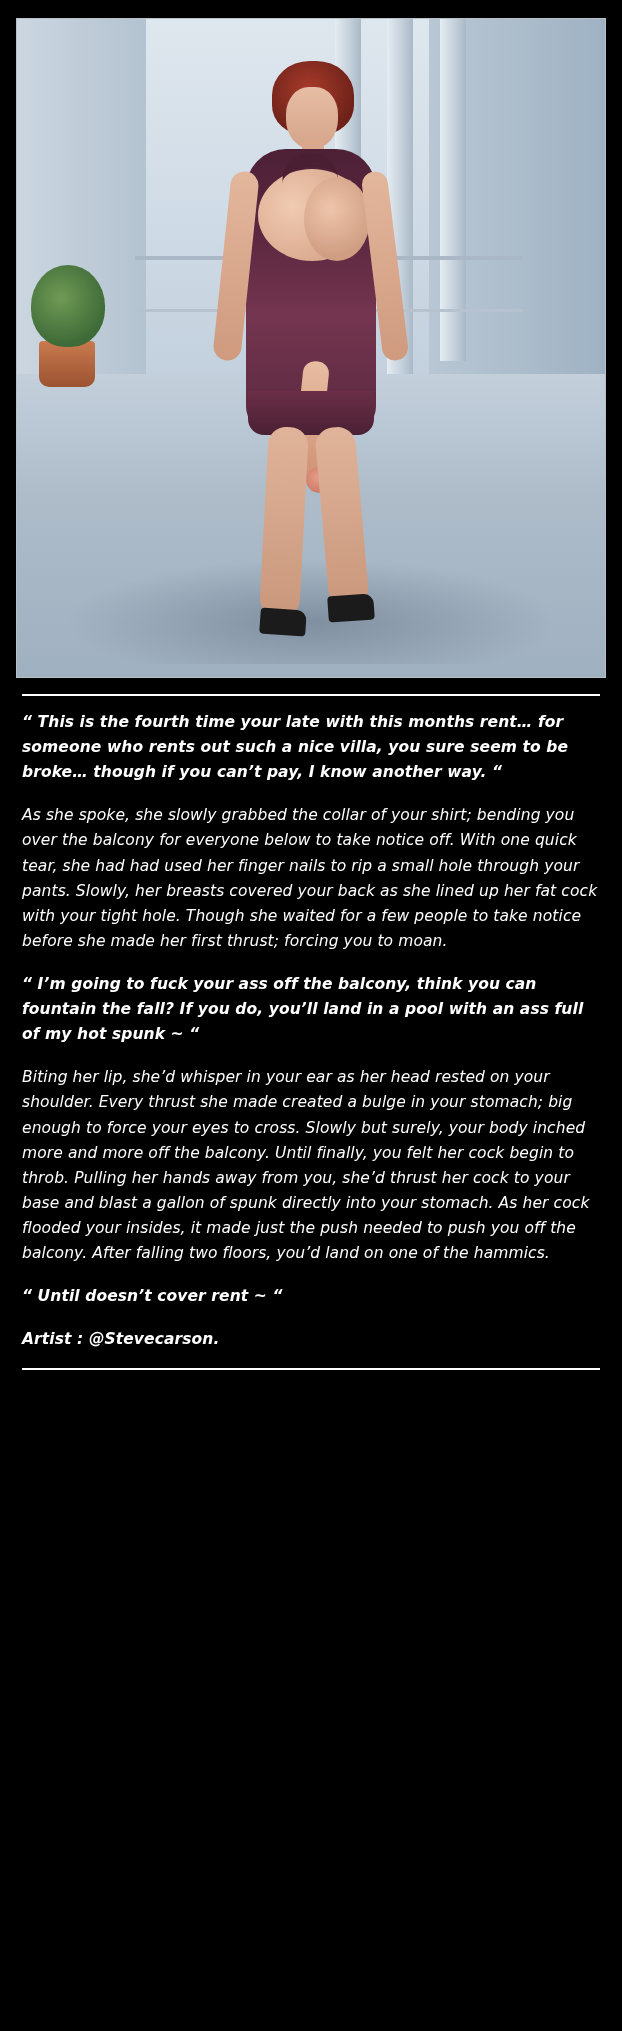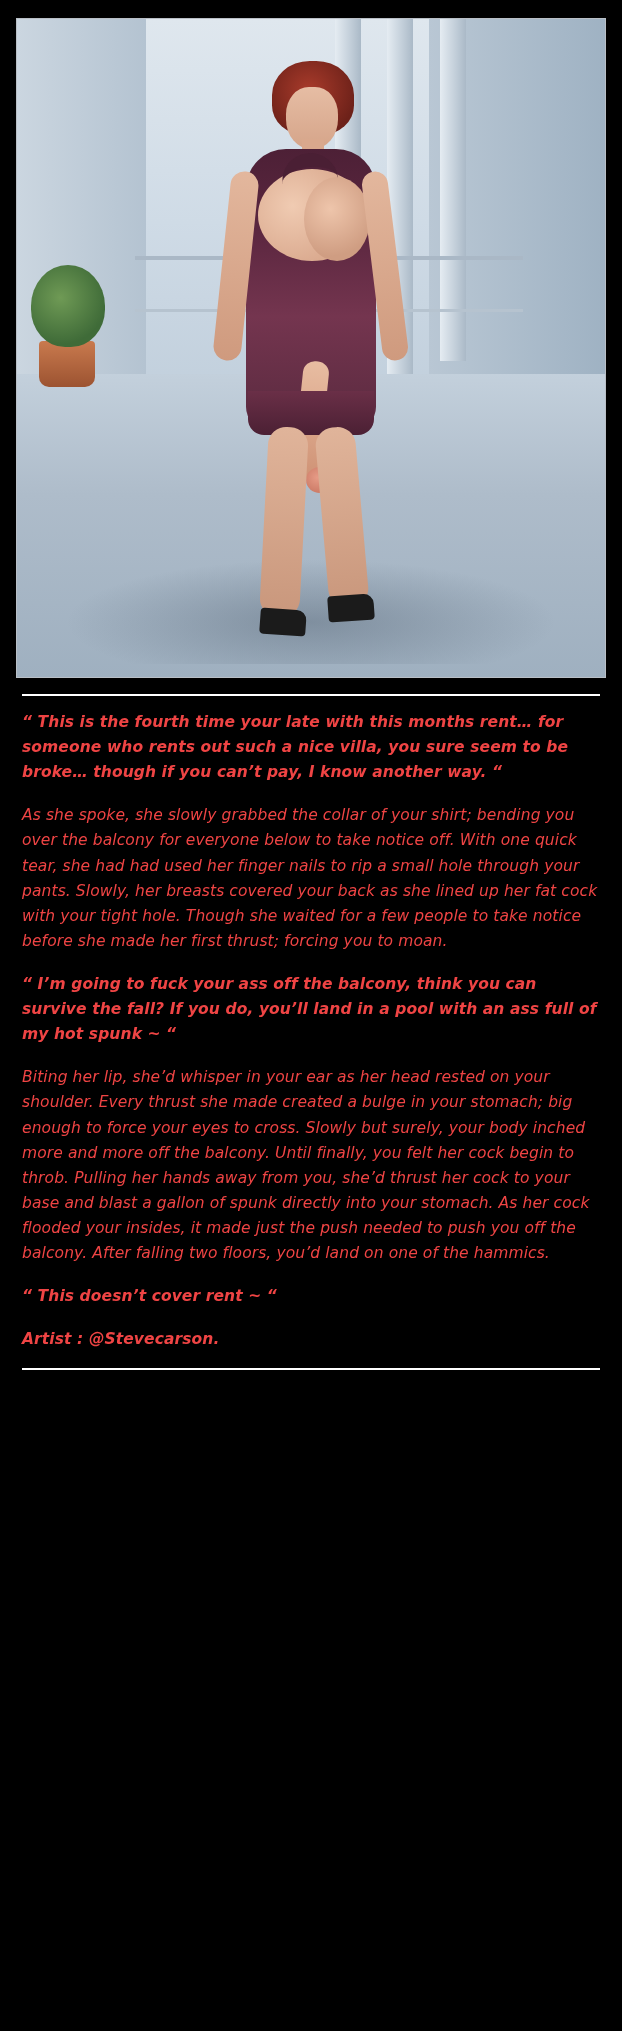--- a/index.html
+++ b/index.html
@@ -170,21 +170,21 @@
     background: #ffffff;
     margin: 16px 6px 14px 6px;
   }
   .divider.bottom { margin: 16px 6px 4px 6px; }
 
   .para {
     font-family: "DejaVu Sans", sans-serif;
     font-size: 15.5px;
     line-height: 1.62;
     letter-spacing: .1px;
-    color: #ef4444;
+    color: #ffffff;
     margin: 0 6px 18px 6px;
     font-style: italic;
   }
   .para.dialog { font-weight: bold; }
   .para.artist { font-weight: bold; margin-bottom: 10px; }
 </style>
 </head>
 <body>
 
 <div class="page">
@@ -220,20 +220,20 @@
       <div class="leg-r"></div>
       <div class="shoe-l"></div>
       <div class="shoe-r"></div>
     </div>
   </div>
 
   <div class="divider"></div>
 
   <p class="para dialog">“ This is the fourth time your late with this months rent… for someone who rents out such a nice villa, you sure seem to be broke… though if you can’t pay, I know another way. “</p>
   <p class="para">As she spoke, she slowly grabbed the collar of your shirt; bending you over the balcony for everyone below to take notice off. With one quick tear, she had had used her finger nails to rip a small hole through your pants. Slowly, her breasts covered your back as she lined up her fat cock with your tight hole. Though she waited for a few people to take notice before she made her first thrust; forcing you to moan.</p>
-  <p class="para dialog">“ I’m going to fuck your ass off the balcony, think you can survive the fall? If you do, you’ll land in a pool with an ass full of my hot spunk ~ “</p>
+  <p class="para dialog">“ I’m going to fuck your ass off the balcony, think you can fountain the fall? If you do, you’ll land in a pool with an ass full of my hot spunk ~ “</p>
   <p class="para">Biting her lip, she’d whisper in your ear as her head rested on your shoulder. Every thrust she made created a bulge in your stomach; big enough to force your eyes to cross. Slowly but surely, your body inched more and more off the balcony. Until finally, you felt her cock begin to throb. Pulling her hands away from you, she’d thrust her cock to your base and blast a gallon of spunk directly into your stomach. As her cock flooded your insides, it made just the push needed to push you off the balcony. After falling two floors, you’d land on one of the hammics.</p>
-  <p class="para dialog">“ This doesn’t cover rent ~ “</p>
+  <p class="para dialog">“ Until doesn’t cover rent ~ “</p>
 
   <p class="para artist">Artist : @Stevecarson.</p>
 
   <div class="divider bottom"></div>
 </div>
 
 </body></html>

